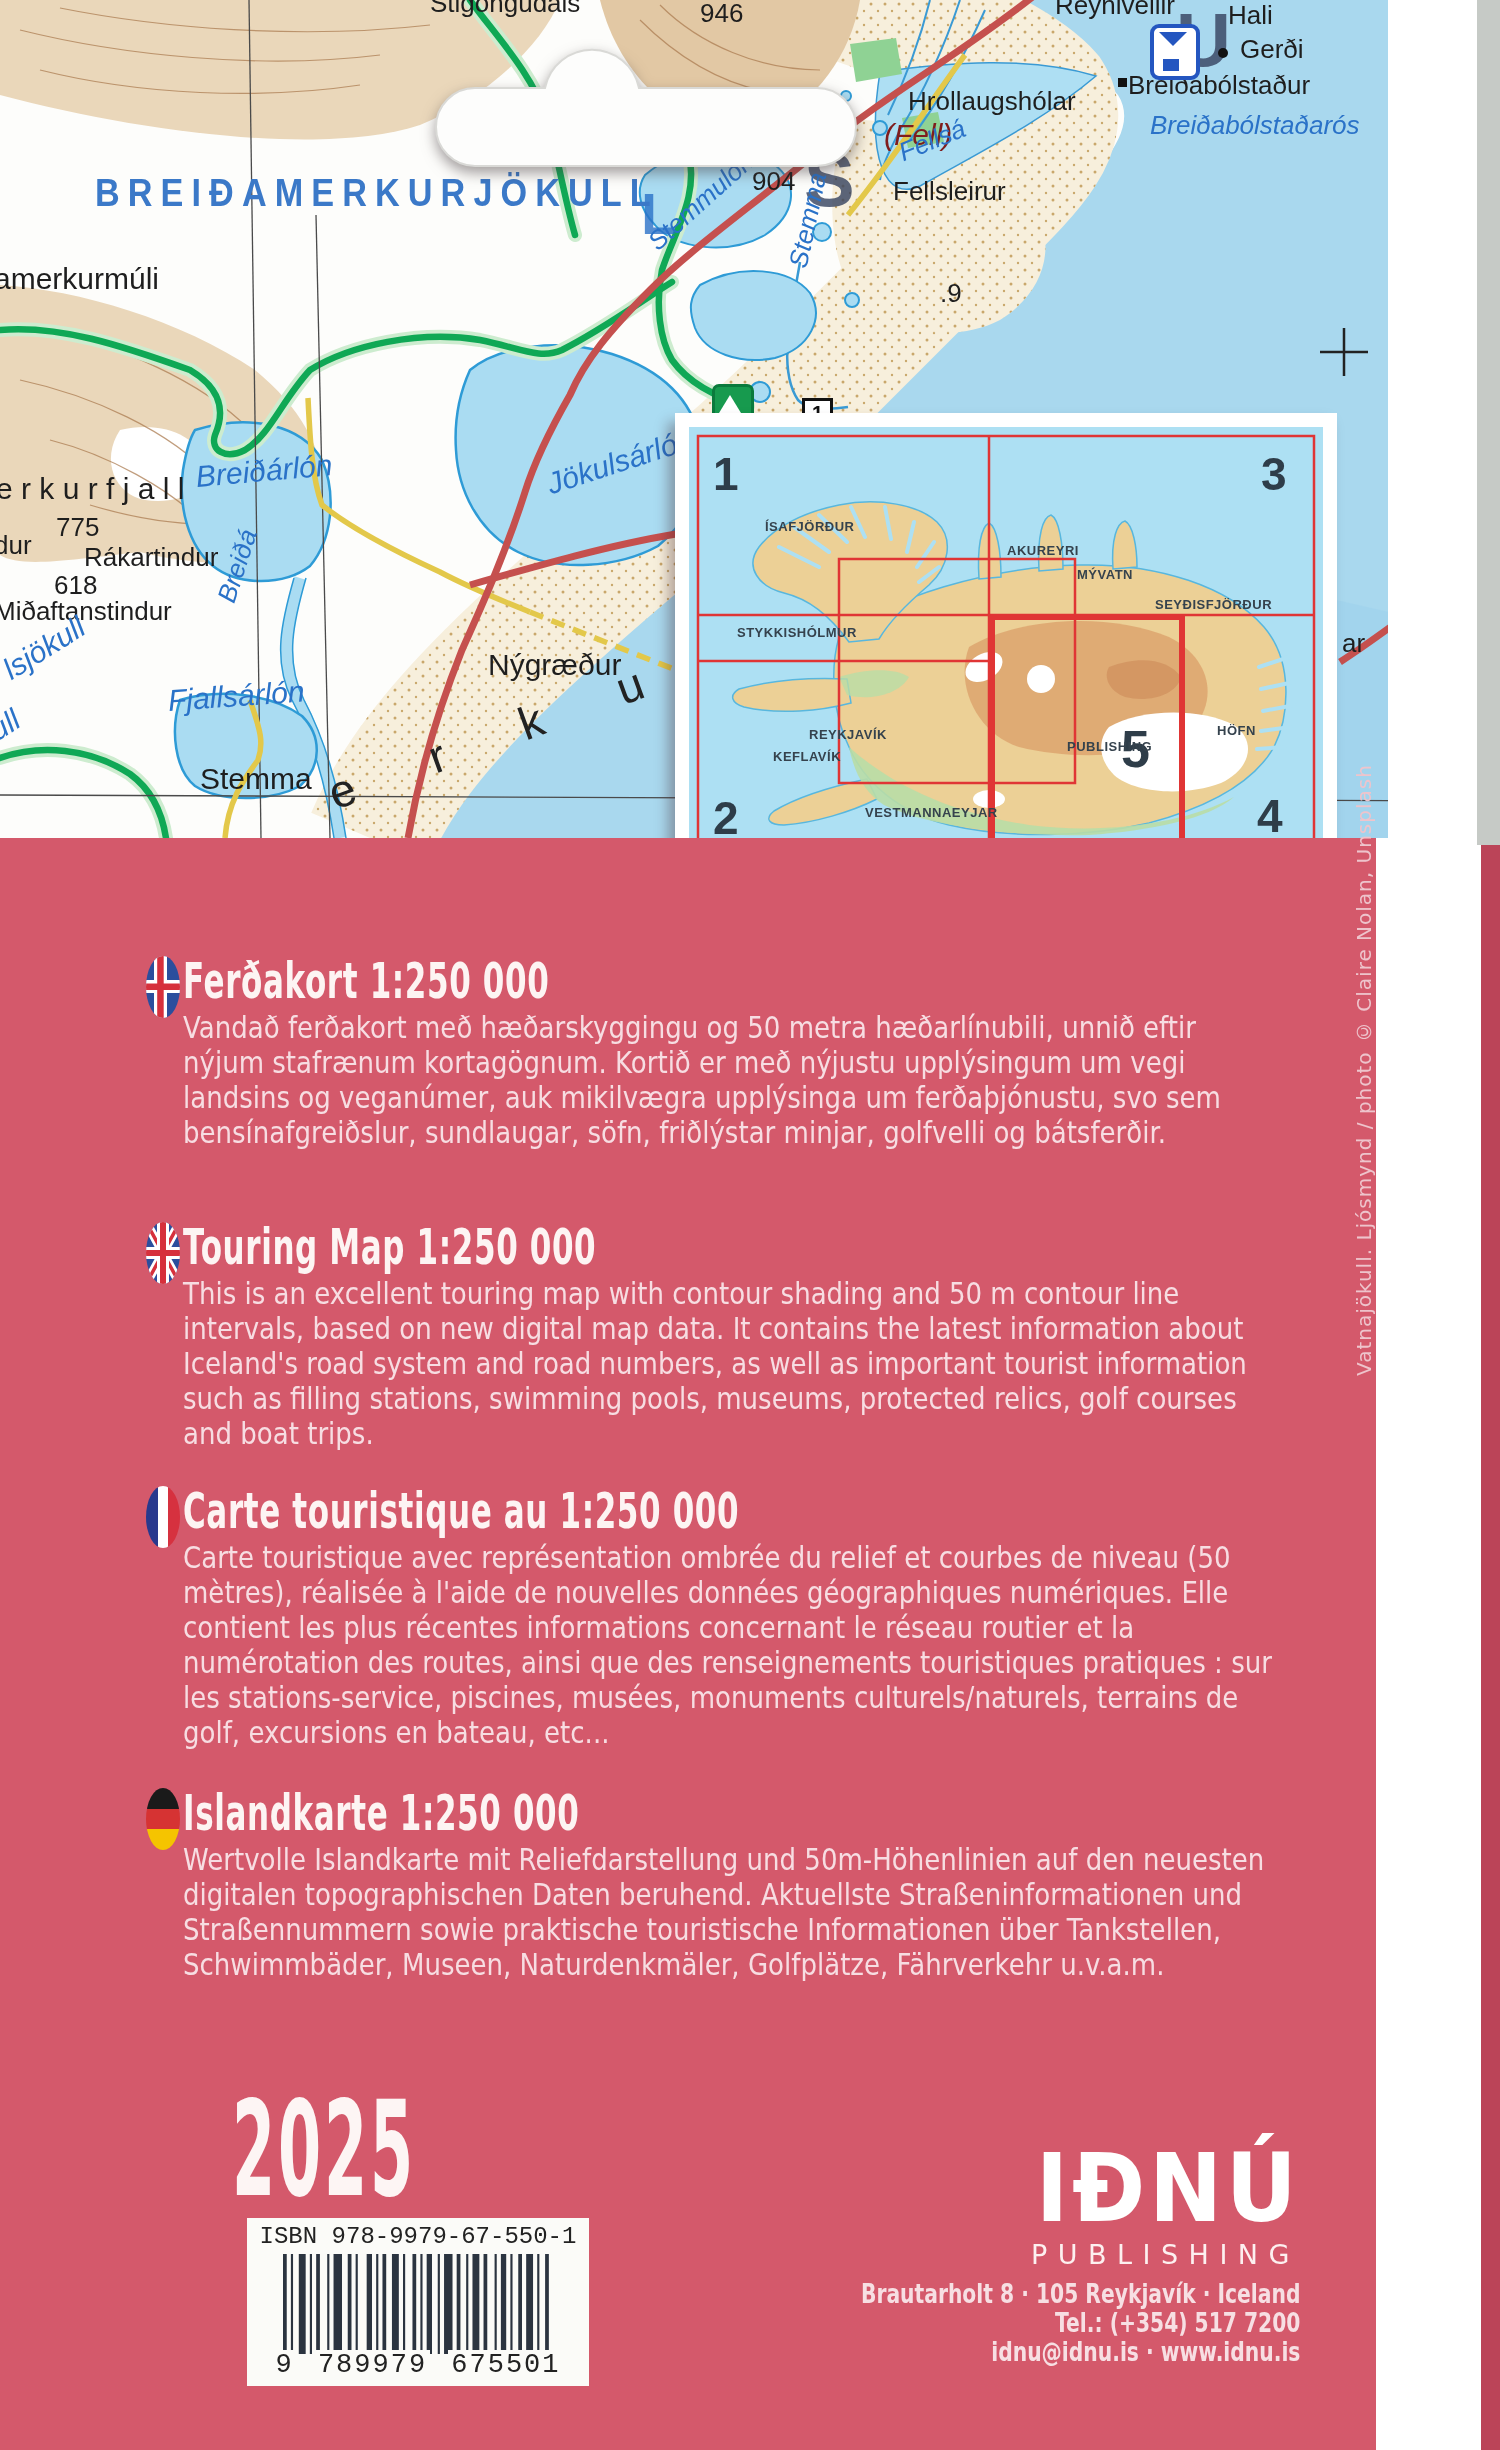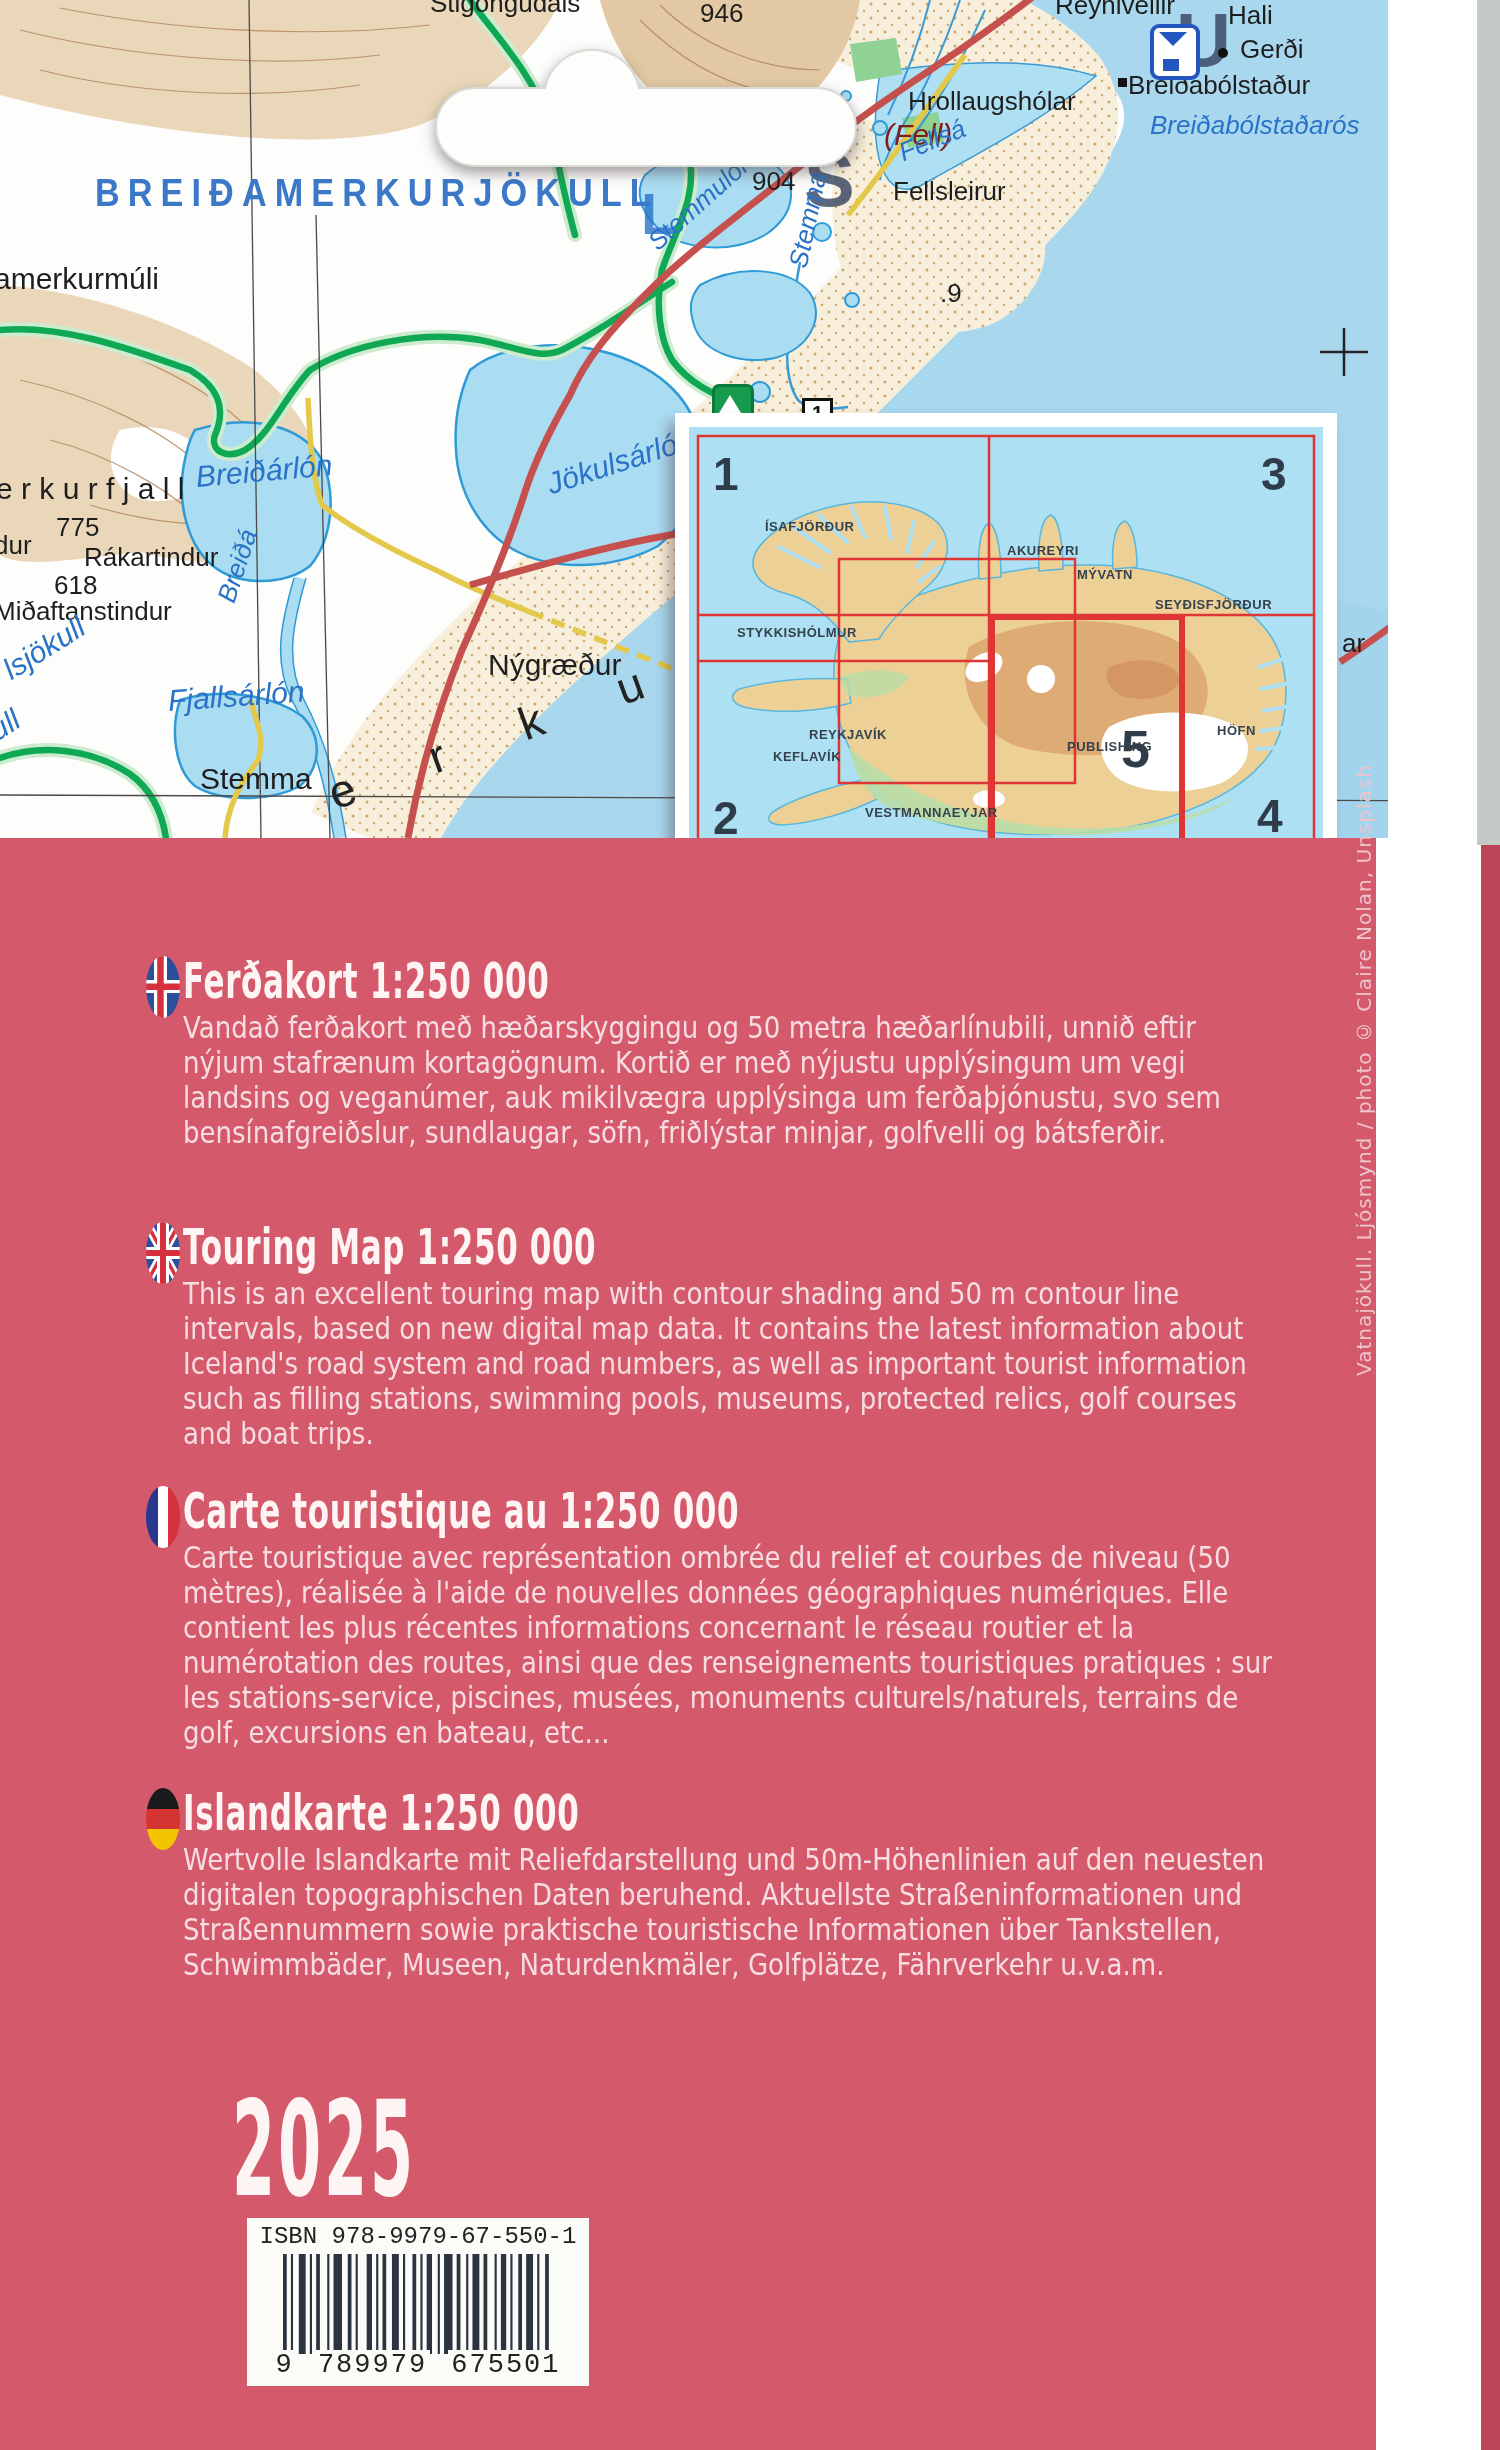--- a/index.html
+++ b/index.html
@@ -420,17 +420,26 @@
           <rect x="254.21" y="0" width="2.16" height="118" fill="#2b3440"></rect>
           <rect x="262.11" y="0" width="3.74" height="118" fill="#2b3440"></rect>
         </svg>
       <div id="bc-digits">
         <span>9</span>
         <span>789979</span>
         <span>675501</span>
       </div>
     </div>
 
+    <div id="pub">
+      <div id="pub-logo">IÐNÚ</div>
+      <div id="pub-sub">PUBLISHING</div>
+      <div id="pub-addr">
+        <div>Brautarholt 8 · 105 Reykjavík · Iceland</div>
+        <div>Tel.: (+354) 517 7200</div>
+        <div>idnu@idnu.is · www.idnu.is</div>
+      </div>
+    </div>
   </div>
 
   <div id="edge-gray"></div>
   <div id="edge-red"></div>
 </div>
 
 </body></html>

